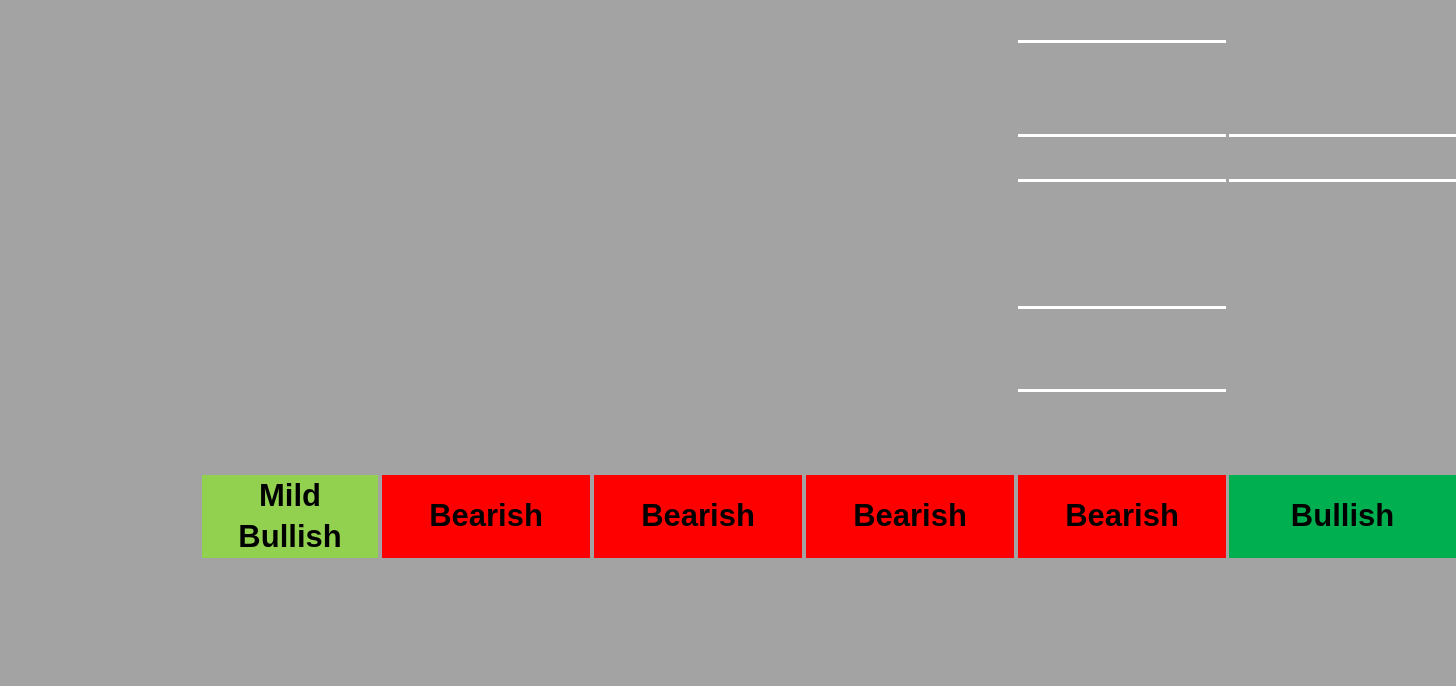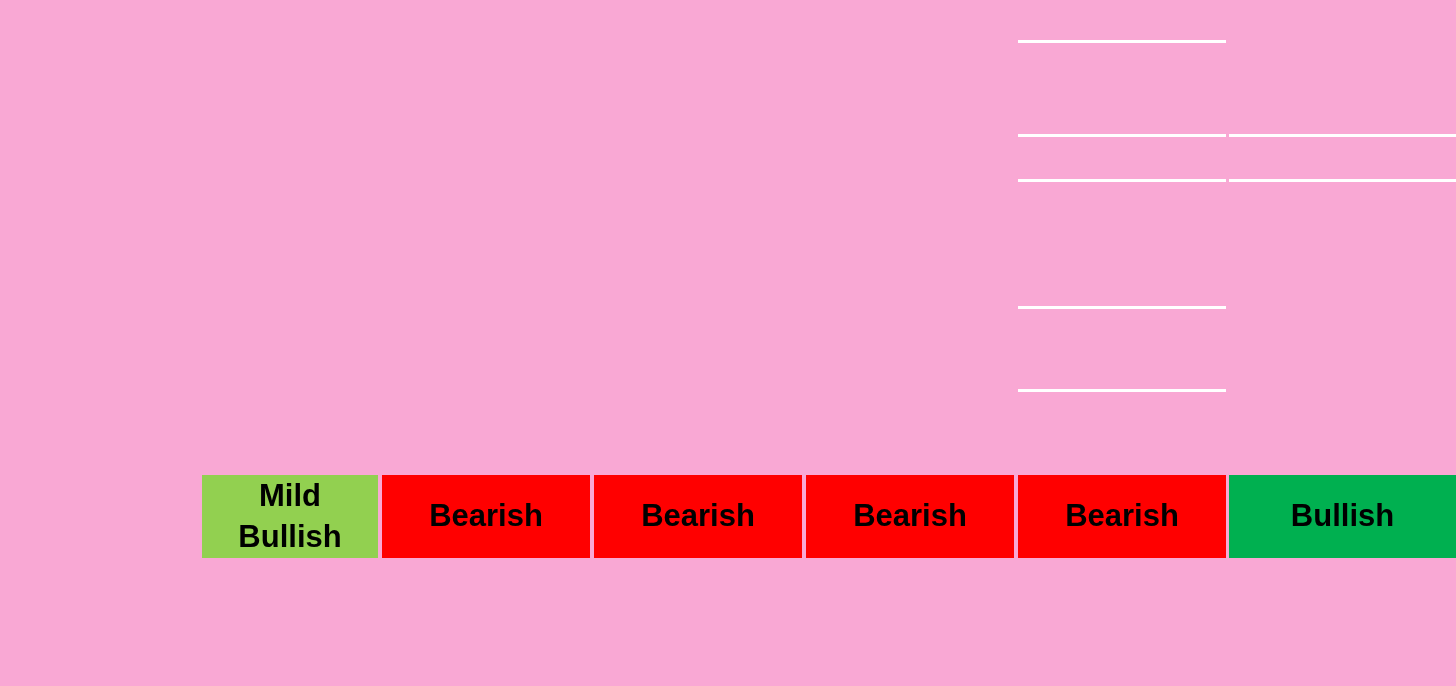--- a/index.html
+++ b/index.html
@@ -40,21 +40,21 @@
     overflow: hidden;
   }
   .sentiment-cell .cell-text {
     display: block;
     white-space: pre-line;
   }
 </style>
 </head>
 <body>
 
-<div id="canvas" style="width: 1456px; height: 686px; background: #f9a8d4;">
+<div id="canvas" style="width: 1456px; height: 686px; background: #a3a3a3;">
 
   <div id="rules-layer">
       <div class="rule" style="left: 1018px; top: 40px; width: 208px; height: 3px; background: rgb(255, 255, 255);"></div>
       <div class="rule" style="left: 1018px; top: 134px; width: 208px; height: 3px; background: rgb(255, 255, 255);"></div>
       <div class="rule" style="left: 1229px; top: 134px; width: 227px; height: 3px; background: rgb(255, 255, 255);"></div>
       <div class="rule" style="left: 1018px; top: 179px; width: 208px; height: 3px; background: rgb(255, 255, 255);"></div>
       <div class="rule" style="left: 1229px; top: 179px; width: 227px; height: 3px; background: rgb(255, 255, 255);"></div>
       <div class="rule" style="left: 1018px; top: 306px; width: 208px; height: 3px; background: rgb(255, 255, 255);"></div>
       <div class="rule" style="left: 1018px; top: 389px; width: 208px; height: 3px; background: rgb(255, 255, 255);"></div>
     </div>

